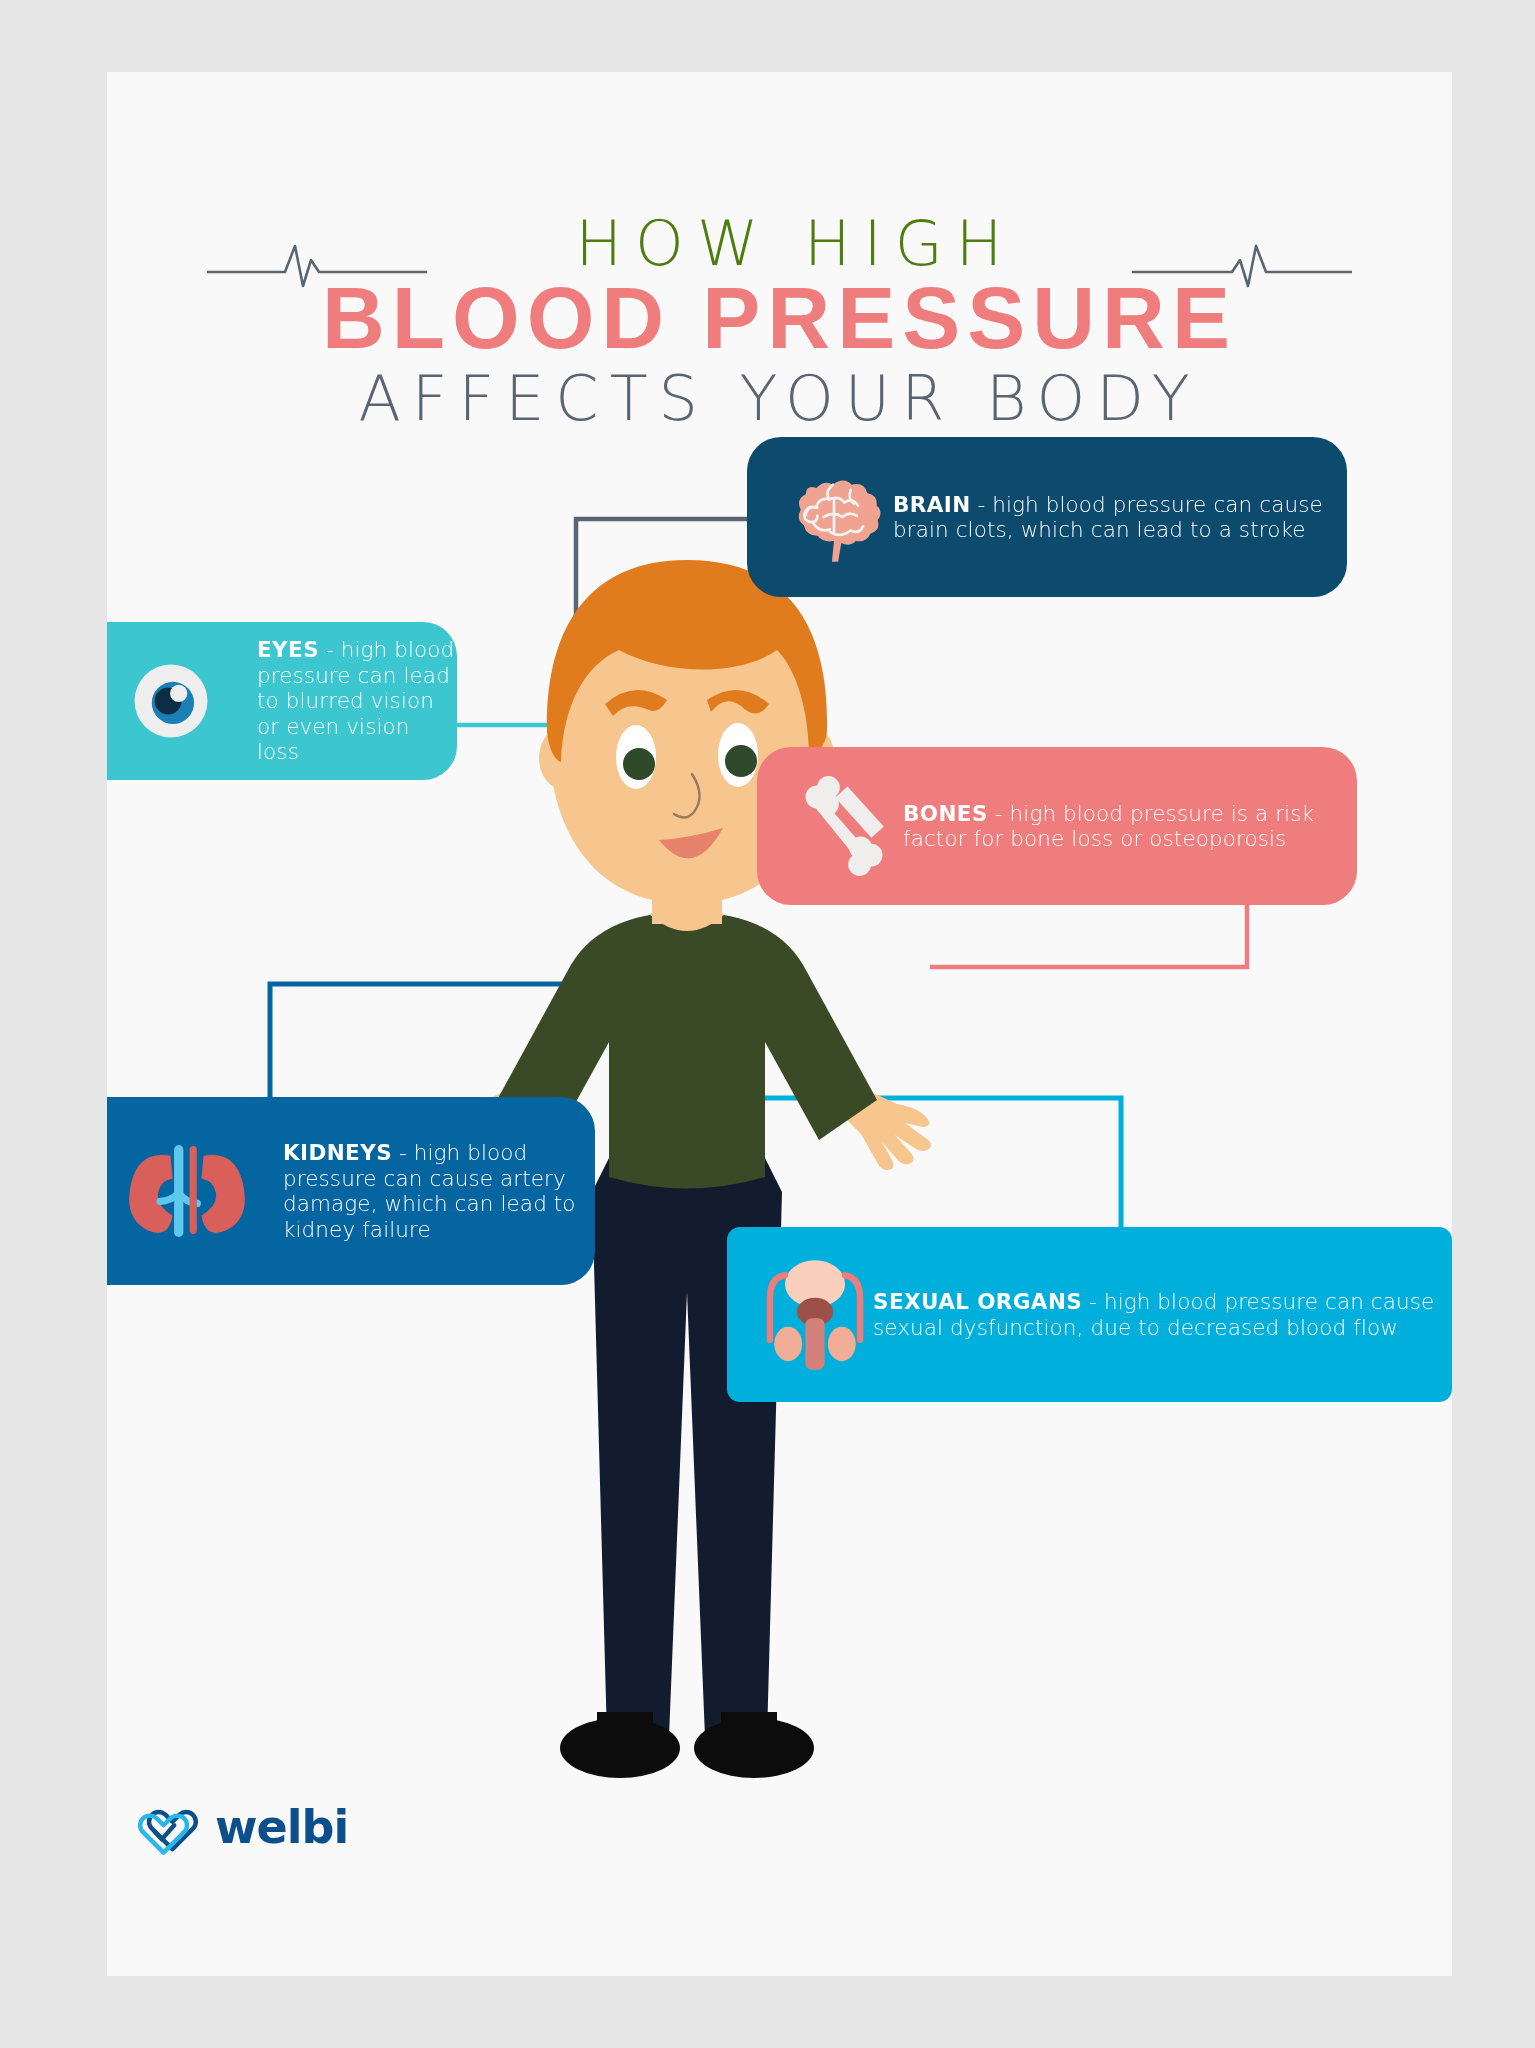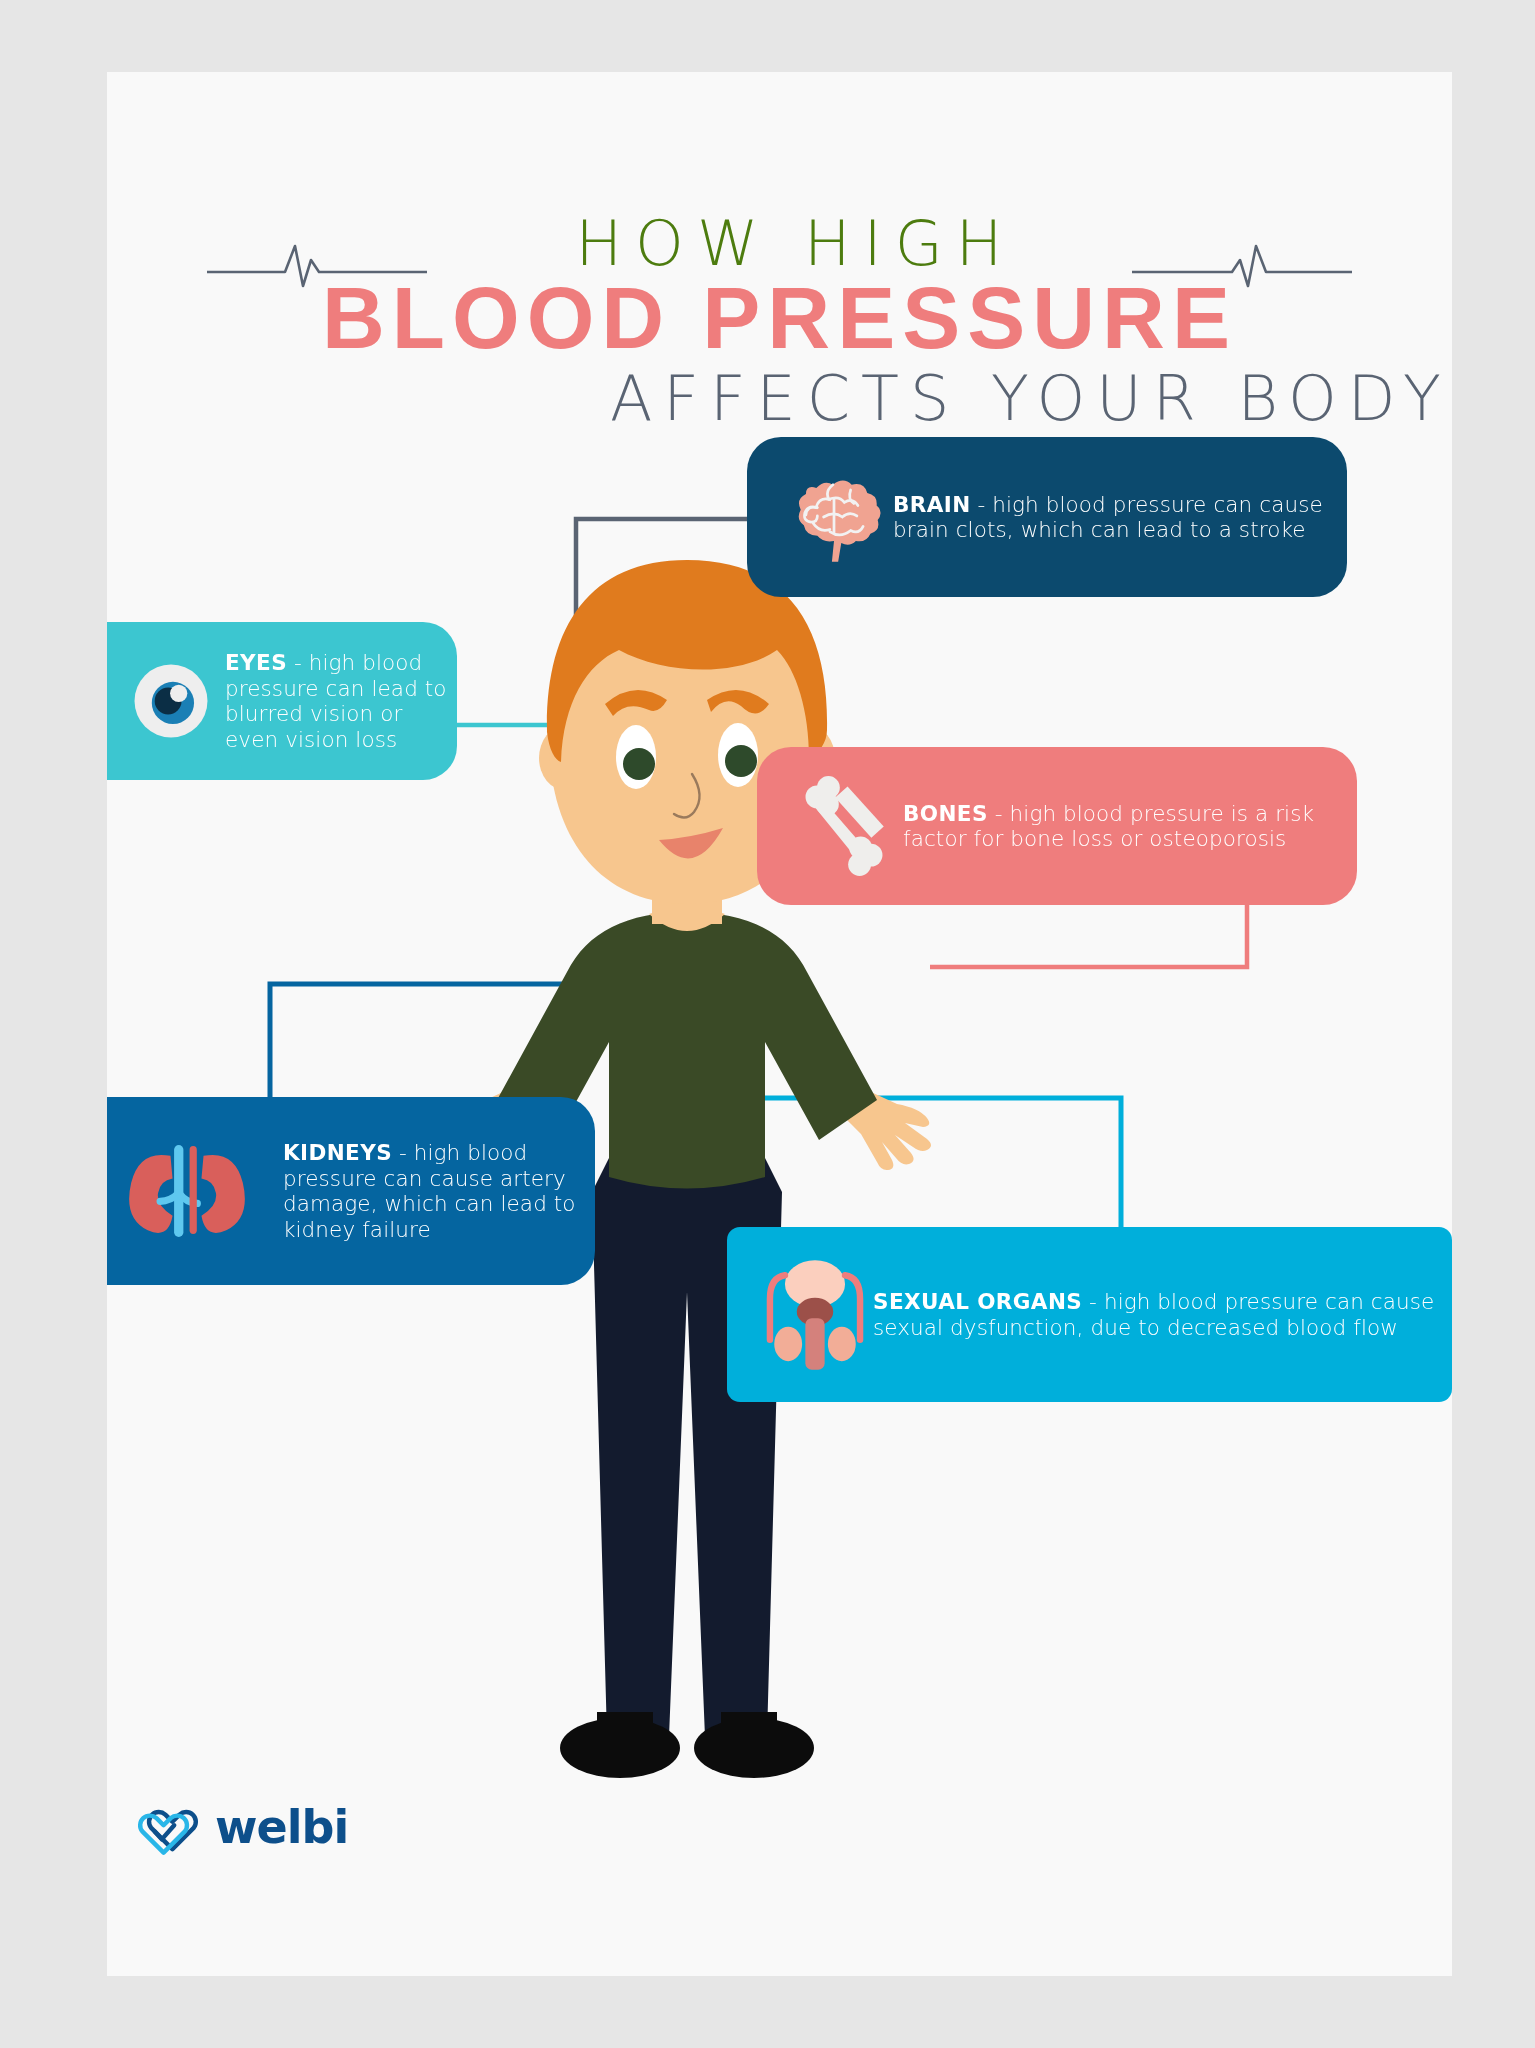--- a/index.html
+++ b/index.html
@@ -36,21 +36,21 @@
     position:absolute;top:196px;left:0;width:1345px;
     text-align:center;
     color:#ef7d7d;
     font-size:87px;letter-spacing:7px;
     font-weight:bold;
     font-family:Liberation Sans, sans-serif;
     white-space:nowrap;
   }
   .title-line3{
     position:absolute;top:290px;left:0;width:1345px;
-    text-align:right;
+    text-align:center;
     color:#5a6473;
     font-size:62px;letter-spacing:11px;
     font-weight:300;
     font-family:"DejaVu Sans", sans-serif;
     white-space:nowrap;
   }
 
   
   .callout{
     position:absolute;
@@ -67,21 +67,21 @@
     font-family:"DejaVu Sans", sans-serif;
     font-size:21.5px;
     line-height:25.5px;
     font-weight:300;
     letter-spacing:0.1px;
   }
   .callout .txt b{font-weight:bold;letter-spacing:0.4px;}
 
   #box-brain{left:640px;top:365px;width:600px;height:160px;background:#0c4a6e;padding-left:28px;}
   #box-brain .ico{width:118px;}
-  #box-eyes{left:-60px;top:550px;width:410px;height:158px;background:#3cc6d0;padding-left:70px;}
+  #box-eyes{left:-60px;top:550px;width:410px;height:158px;background:#3cc6d0;padding-left:70px;gap:32px;}
   #box-eyes .ico{width:108px;}
   #box-bones{left:650px;top:675px;width:600px;height:158px;background:#ef7d7d;padding-left:28px;}
   #box-bones .ico{width:118px;}
   #box-kidneys{left:-60px;top:1025px;width:548px;height:188px;background:#0565a0;padding-left:72px;gap:28px;}
   #box-kidneys .ico{width:136px;}
   #box-sexual{left:620px;top:1155px;width:725px;height:175px;background:#00afdb;padding-left:30px;border-radius:13px;}
   #box-sexual .ico{width:116px;}
 
   
   .conn{position:absolute;background:transparent;}

